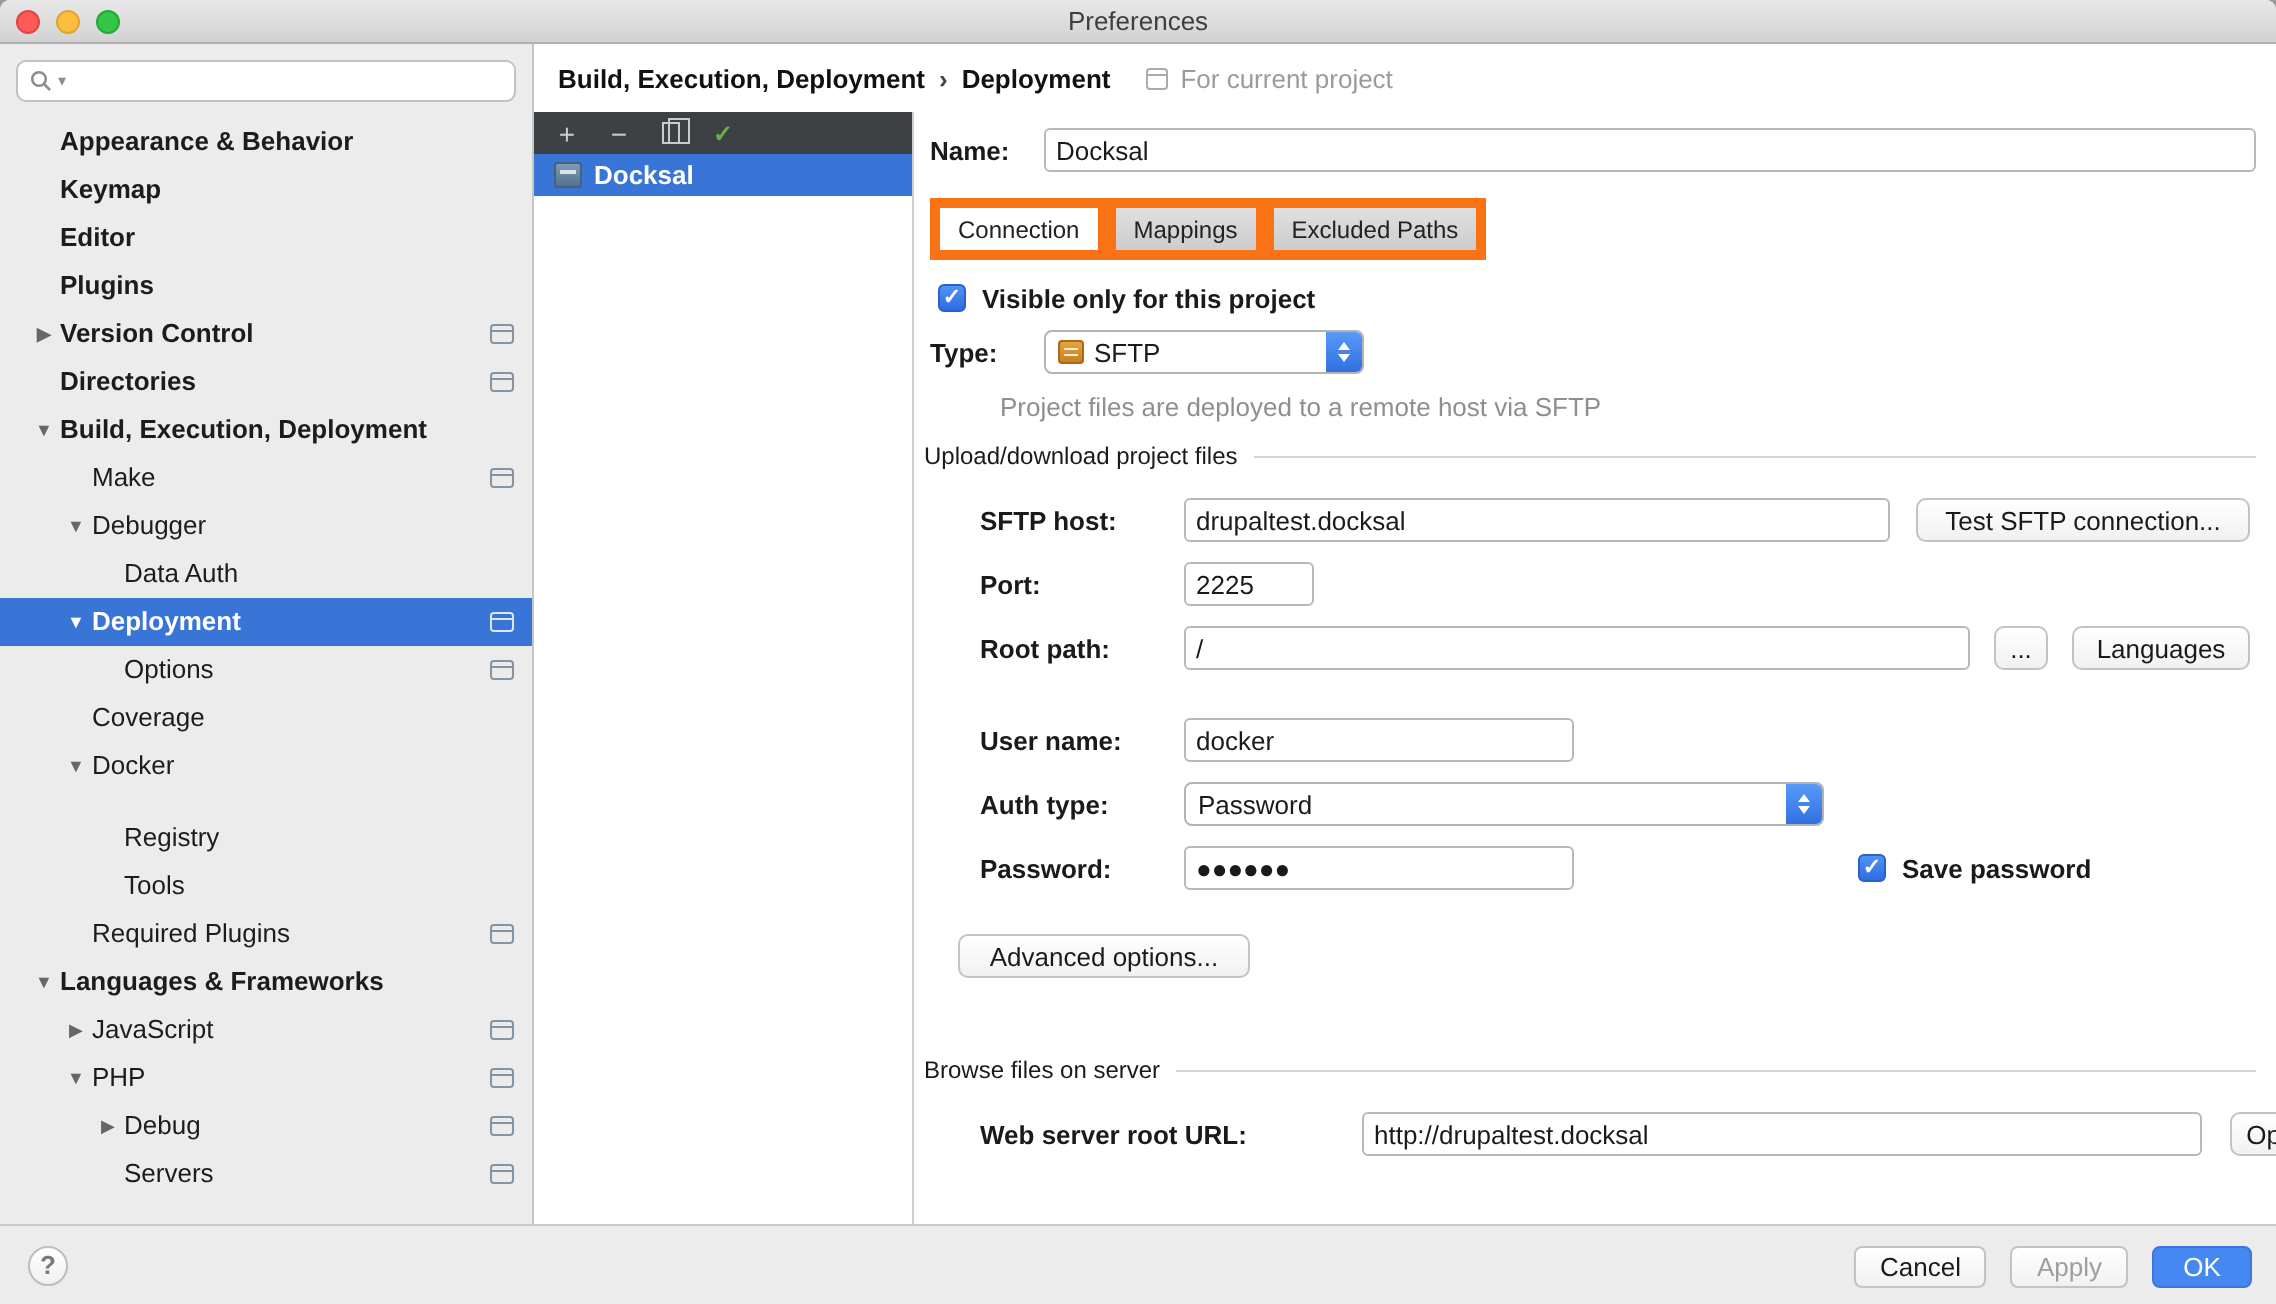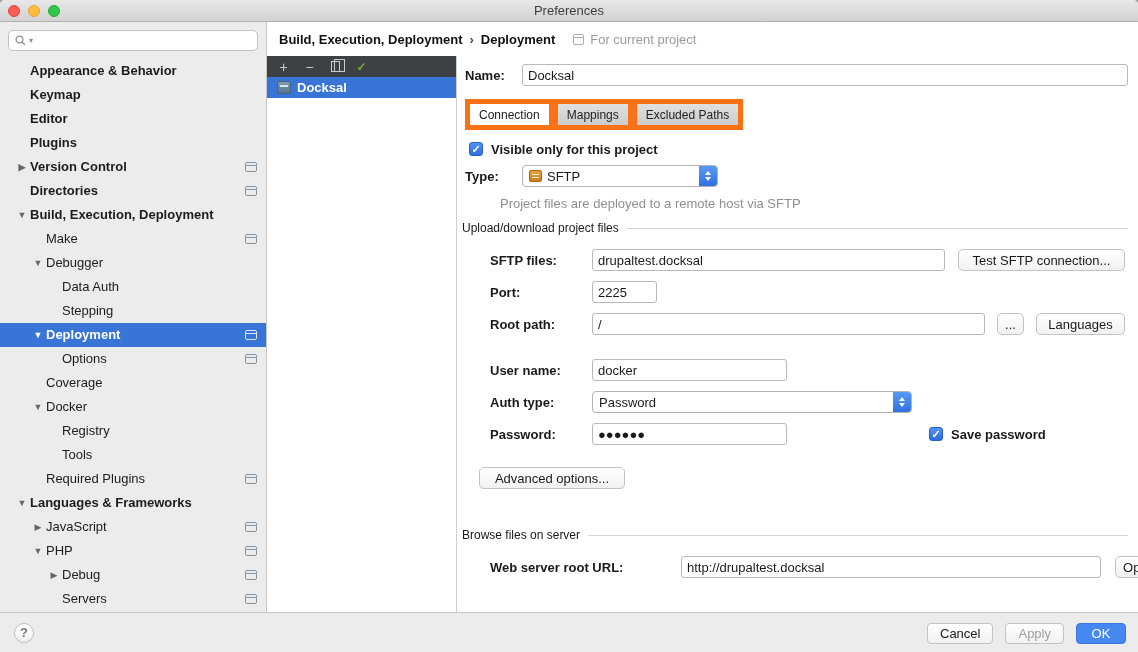--- a/index.html
+++ b/index.html
@@ -125,26 +125,25 @@
           <div class="tree-row bold" style="padding-left: 14px;"><span class="arrow"></span><span>Appearance &amp; Behavior</span></div>
           <div class="tree-row bold" style="padding-left: 14px;"><span class="arrow"></span><span>Keymap</span></div>
           <div class="tree-row bold" style="padding-left: 14px;"><span class="arrow"></span><span>Editor</span></div>
           <div class="tree-row bold" style="padding-left: 14px;"><span class="arrow"></span><span>Plugins</span></div>
           <div class="tree-row bold" style="padding-left: 14px;"><span class="arrow">▶</span><span>Version Control</span><span class="shared-icon"></span></div>
           <div class="tree-row bold" style="padding-left: 14px;"><span class="arrow"></span><span>Directories</span><span class="shared-icon"></span></div>
           <div class="tree-row bold" style="padding-left: 14px;"><span class="arrow">▼</span><span>Build, Execution, Deployment</span></div>
           <div class="tree-row" style="padding-left: 30px;"><span class="arrow"></span><span>Make</span><span class="shared-icon"></span></div>
           <div class="tree-row" style="padding-left: 30px;"><span class="arrow">▼</span><span>Debugger</span></div>
           <div class="tree-row" style="padding-left: 46px;"><span class="arrow"></span><span>Data Auth</span></div>
-          <div class="tree-row" style="padding-left: 46px;"><span class="arrow"></span><span>Stepping</span></div>
           <div class="tree-row selected" style="padding-left: 30px;"><span class="arrow">▼</span><span>Deployment</span><span class="shared-icon"></span></div>
           <div class="tree-row" style="padding-left: 46px;"><span class="arrow"></span><span>Options</span><span class="shared-icon"></span></div>
           <div class="tree-row" style="padding-left: 30px;"><span class="arrow"></span><span>Coverage</span></div>
           <div class="tree-row" style="padding-left: 30px;"><span class="arrow">▼</span><span>Docker</span></div>
-          <div class="tree-row" style="padding-left: 46px;"><span class="arrow"></span><span>Registry</span></div>
+          <div class="tree-row" style="padding-left: 46px; margin-top: 12px;"><span class="arrow"></span><span>Registry</span></div>
           <div class="tree-row" style="padding-left: 46px;"><span class="arrow"></span><span>Tools</span></div>
           <div class="tree-row" style="padding-left: 30px;"><span class="arrow"></span><span>Required Plugins</span><span class="shared-icon"></span></div>
           <div class="tree-row bold" style="padding-left: 14px;"><span class="arrow">▼</span><span>Languages &amp; Frameworks</span></div>
           <div class="tree-row" style="padding-left: 30px;"><span class="arrow">▶</span><span>JavaScript</span><span class="shared-icon"></span></div>
           <div class="tree-row" style="padding-left: 30px;"><span class="arrow">▼</span><span>PHP</span><span class="shared-icon"></span></div>
           <div class="tree-row" style="padding-left: 46px;"><span class="arrow">▶</span><span>Debug</span><span class="shared-icon"></span></div>
           <div class="tree-row" style="padding-left: 46px;"><span class="arrow"></span><span>Servers</span><span class="shared-icon"></span></div>
         </div>
     </aside>
 
@@ -198,39 +197,39 @@
               <div class="tab">Excluded Paths</div>
             </div>
 
           <div class="frow" style="top:82px; left:12px;">
             <span class="cb"></span>
             <span class="cblabel">Visible only for this project</span>
           </div>
 
           <div class="frow" style="top:109px; left:8px;">
             <span class="flabel" style="width:57px;">Type:</span>
-            <div class="dropdown" style="width:196px;">
+            <div class="dropdown" style="width:160px;">
               <span class="sftp-icon"></span>
               <span class="dd-label">SFTP</span>
               <span class="stepper">
                   <i class="tri-up"></i>
                   <i class="tri-down"></i>
                 </span>
             </div>
           </div>
 
           <div class="helptext">Project files are deployed to a remote host via SFTP</div>
 
           <div class="section" style="top:163px;">
             <span class="section-label">Upload/download project files</span>
             <span class="section-line"></span>
           </div>
 
           <div class="frow" style="top:193px; left:33px;">
-            <span class="flabel" style="width:102px;">SFTP files:</span>
+            <span class="flabel" style="width:102px;">SFTP host:</span>
             <input class="tf" style="width: 353px;" value="drupaltest.docksal">
             <button class="btn" style="margin-left:13px; width:167px;">Test SFTP connection...</button>
           </div>
 
           <div class="frow" style="top:225px; left:33px;">
             <span class="flabel" style="width:102px;">Port:</span>
             <input class="tf" style="width: 65px;" value="2225">
           </div>
 
           <div class="frow" style="top:257px; left:33px;">

